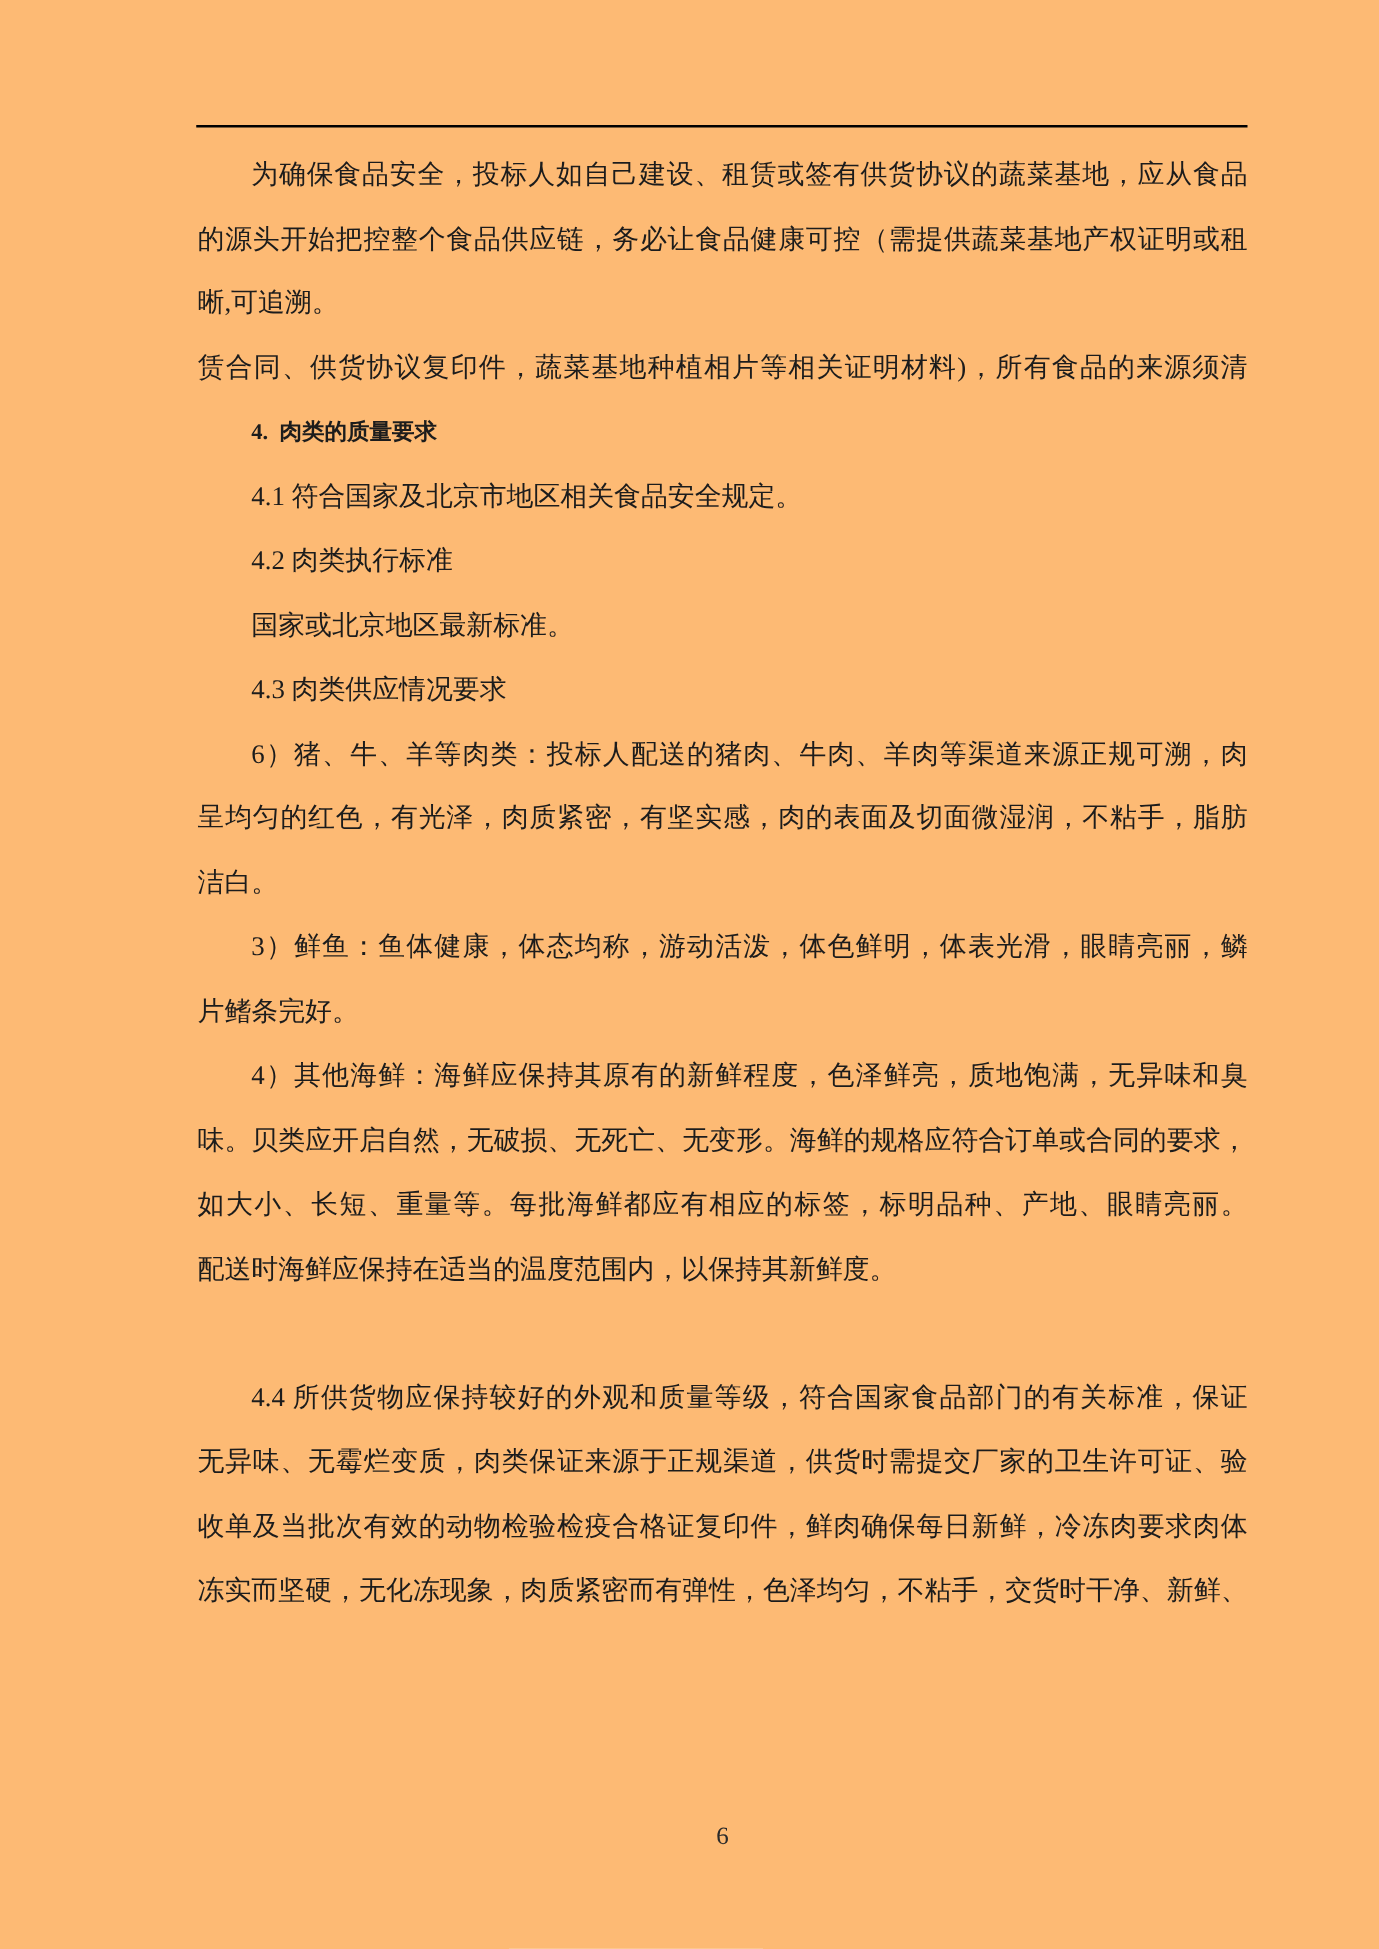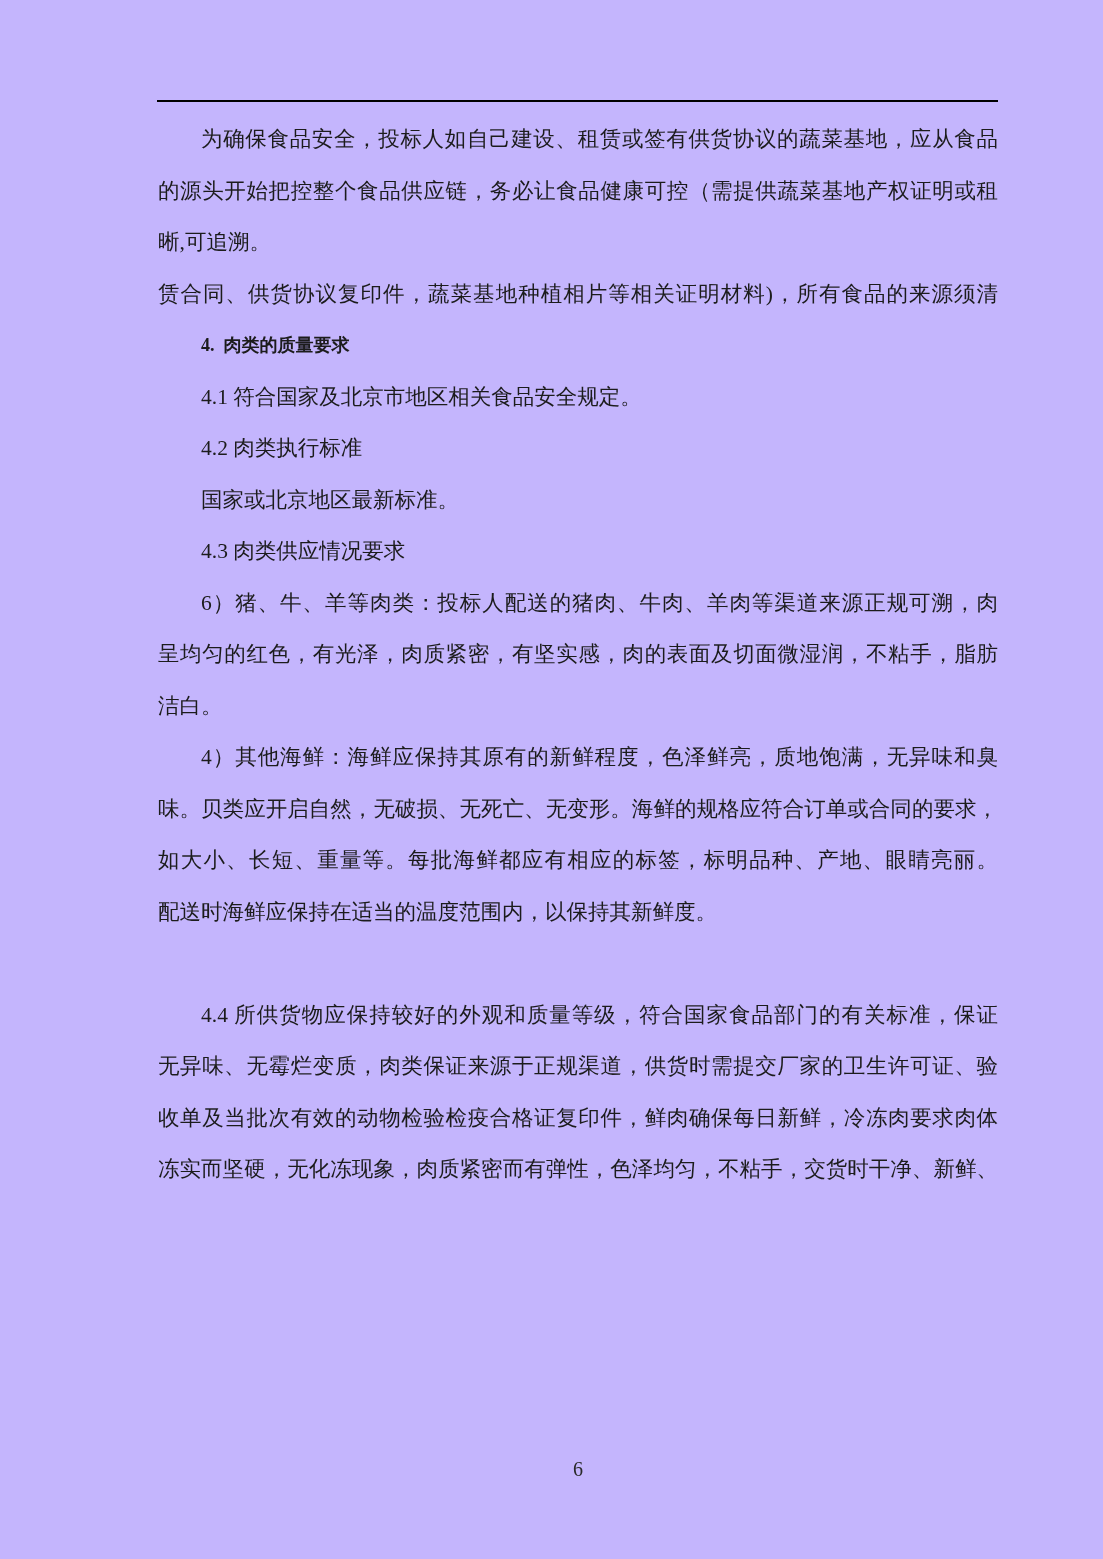--- a/index.html
+++ b/index.html
@@ -4,21 +4,21 @@
 <style>
   html, body { margin: 0; padding: 0; }
   body {
     width: 1103px; height: 1559px;
     background: #ffffff;
     font-family: "Liberation Serif", "DejaVu Serif", serif;
     color: #1c1c1c;
     position: relative;
     overflow: hidden;
   }
-  .page { position: absolute; inset: 0; background: #c4b5fd; padding-left: 20px; }
+  .page { position: absolute; inset: 0; background: #fdba74; padding-left: 20px; }
   .header-rule {
     position: absolute;
     left: 157px; top: 100px;
     width: 841px; height: 0;
     border-top: 2px solid #000;
   }
   .content {
     position: absolute;
     left: 158px; top: 114px;
     width: 840px;
@@ -75,20 +75,24 @@
       </div>
       <div class="paragraph body">
         <div class="line first">4.3 肉类供应情况要求</div>
       </div>
       <div class="paragraph body">
         <div class="line first fill">6）猪、牛、羊等肉类：投标人配送的猪肉、牛肉、羊肉等渠道来源正规可溯，肉</div>
         <div class="line fill">呈均匀的红色，有光泽，肉质紧密，有坚实感，肉的表面及切面微湿润，不粘手，脂肪</div>
         <div class="line">洁白。</div>
       </div>
       <div class="paragraph body">
+        <div class="line first fill">3）鲜鱼：鱼体健康，体态均称，游动活泼，体色鲜明，体表光滑，眼睛亮丽，鳞</div>
+        <div class="line">片鳍条完好。</div>
+      </div>
+      <div class="paragraph body">
         <div class="line first fill">4）其他海鲜：海鲜应保持其原有的新鲜程度，色泽鲜亮，质地饱满，无异味和臭</div>
         <div class="line fill">味。贝类应开启自然，无破损、无死亡、无变形。海鲜的规格应符合订单或合同的要求，</div>
         <div class="line fill">如大小、长短、重量等。每批海鲜都应有相应的标签，标明品种、产地、眼睛亮丽。</div>
         <div class="line">配送时海鲜应保持在适当的温度范围内，以保持其新鲜度。</div>
       </div>
       <div class="paragraph blank">
         <div class="line">&nbsp;</div>
       </div>
       <div class="paragraph body">
         <div class="line first fill">4.4 所供货物应保持较好的外观和质量等级，符合国家食品部门的有关标准，保证</div>

